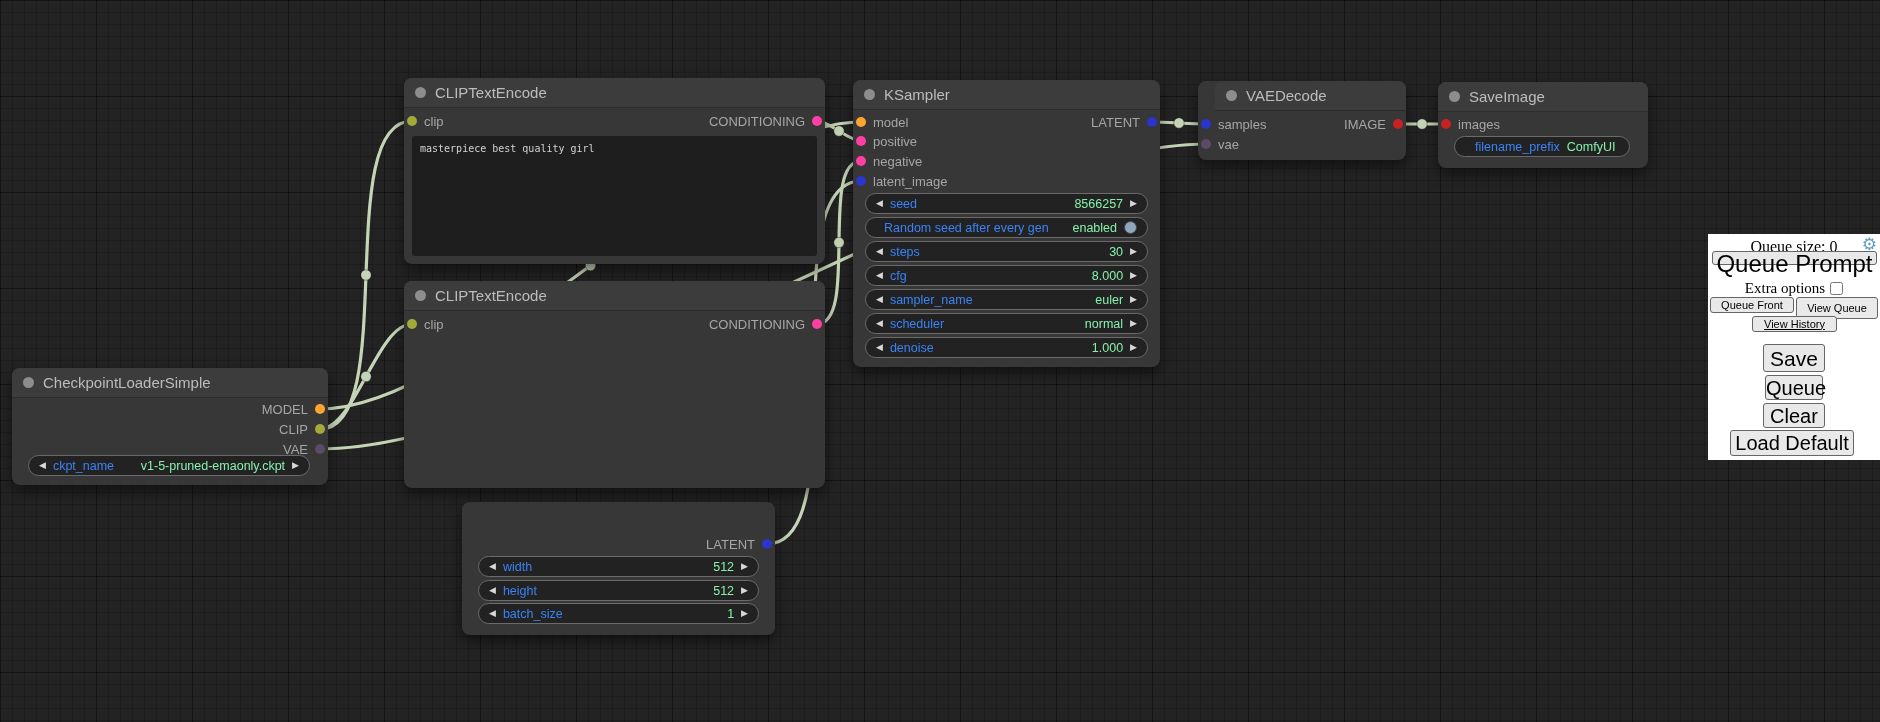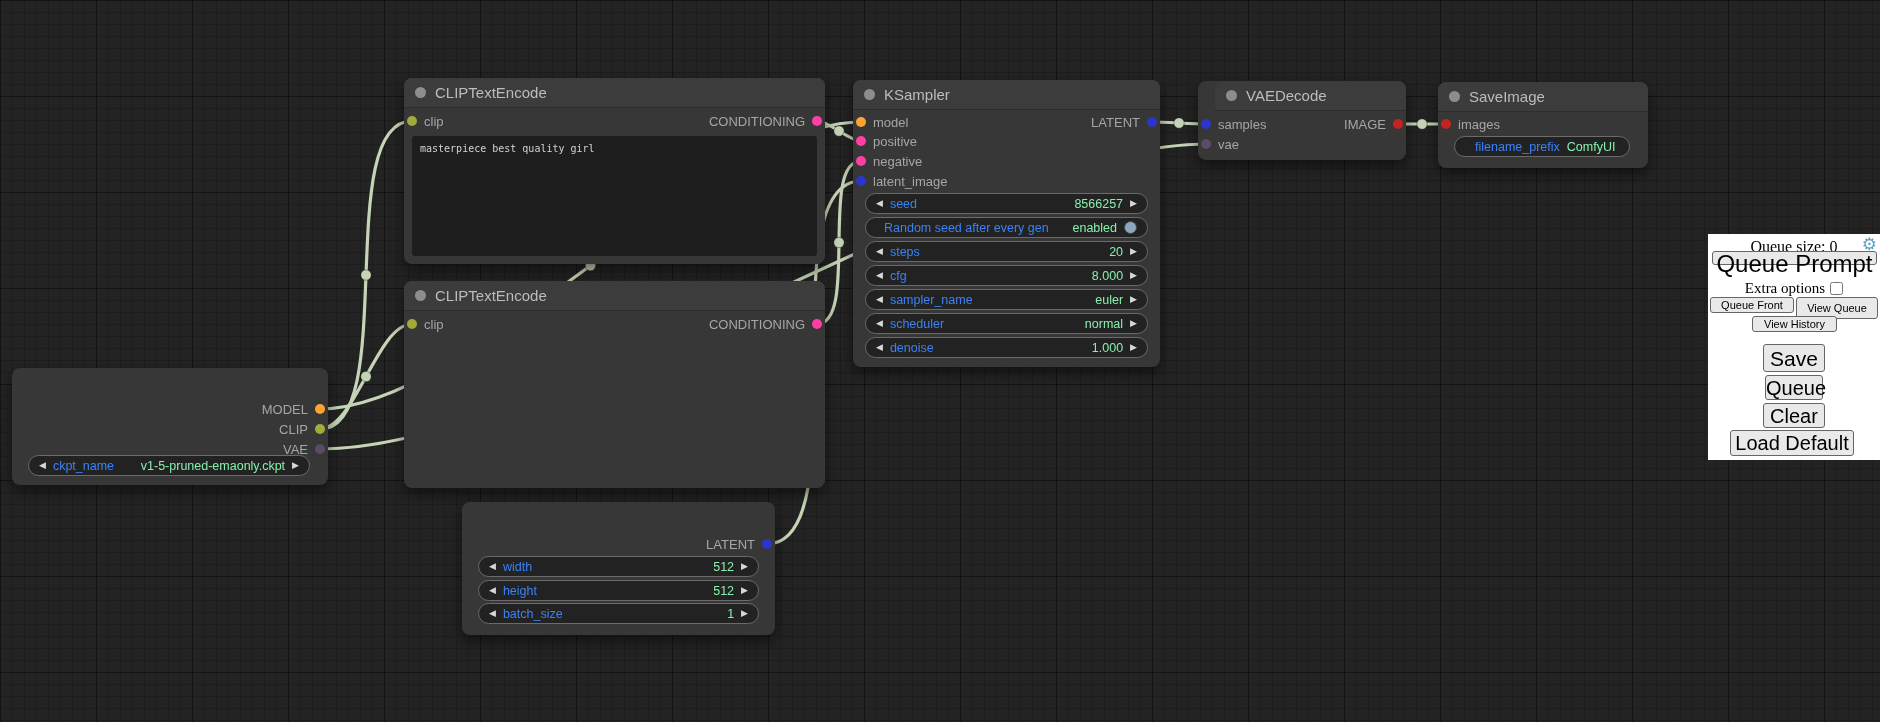--- a/index.html
+++ b/index.html
@@ -84,21 +84,21 @@
   #queue-panel button {
     position:absolute; font-family:"Liberation Sans", sans-serif;
     background:#e9e9e9; border:1px solid #666; border-radius:3px; color:#000;
     padding:0; line-height:1; cursor:pointer;
   }
   #btn-queue-prompt { left:4px;  top:17px;  width:165px; height:14px; font-size:24px; }
   .extra-row { position:absolute; top:46px; width:100%; text-align:center; font-size:15px; }
   .extra-row input { vertical-align:-2px; margin-left:5px; }
   #btn-queue-front  { left:2px;  top:63px;  width:84px;  height:16px; font-size:11px; }
   #btn-view-queue   { left:88px; top:63px;  width:82px;  height:22px; font-size:11px; }
-  #btn-view-history { left:44px; top:82px;  width:85px;  height:16px; font-size:11px; }
+  #btn-view-history { left:44px; top:82px;  width:85px;  height:16px; font-size:11px;text-decoration:underline; }
   #btn-save         { left:55px; top:110px; width:62px;  height:28px; font-size:21px; }
   #btn-load         { left:57px; top:141px; width:58px;  height:25px; font-size:20px; }
   #btn-clear        { left:55px; top:169px; width:62px;  height:25px; font-size:20px; }
   #btn-load-default { left:22px; top:196px; width:124px; height:26px; font-size:20px; }
 </style>
 </head>
 <body>
 
 <svg id="wires" width="1880" height="722">
     <path d="M 320 409 C 473.10331479102604 409, 707.896685208974 122, 861 122" class="wire"></path>
@@ -115,20 +115,24 @@
     <circle cx="839" cy="242.5" r="5.2" class="wire-dot"></circle>
     <path d="M 767 544 C 860.7433330962795 544, 767.2566669037205 181, 861 181" class="wire"></path>
     <circle cx="814" cy="362.4999694824219" r="5.2" class="wire-dot"></circle>
     <path d="M 1152 122 C 1165.5092560861062 122, 1192.4907439138938 124, 1206 124" class="wire"></path>
     <circle cx="1179" cy="123" r="5.2" class="wire-dot"></circle>
     <path d="M 1398 124 C 1410 124, 1434 124, 1446 124" class="wire"></path>
     <circle cx="1422" cy="124" r="5.2" class="wire-dot"></circle>
   </svg>
 
 <div class="node" id="n-checkpoint">
+  <div class="node-title">
+    <span class="tdot"></span>
+    <span>CheckpointLoaderSimple</span>
+  </div>
   <div class="row out" style="top:31px">
     <span>MODEL</span>
     <span class="dot model"></span>
   </div>
   <div class="row out" style="top:51px">
     <span>CLIP</span>
     <span class="dot clip"></span>
   </div>
   <div class="row out" style="top:71px">
     <span>VAE</span>
@@ -208,21 +212,21 @@
     <span class="arr">▶</span>
   </div>
   <div class="pill" style="top:137px; padding-left:18px;">
     <span class="wlabel">Random seed after every gen</span>
     <span class="wvalue">enabled</span>
     <span class="toggle-dot"></span>
   </div>
   <div class="pill" style="top:161px">
     <span class="arr">◀</span>
     <span class="wlabel">steps</span>
-    <span class="wvalue">20</span>
+    <span class="wvalue">30</span>
     <span class="arr">▶</span>
   </div>
   <div class="pill" style="top:185px">
     <span class="arr">◀</span>
     <span class="wlabel">cfg</span>
     <span class="wvalue">8.000</span>
     <span class="arr">▶</span>
   </div>
   <div class="pill" style="top:209px">
     <span class="arr">◀</span>

